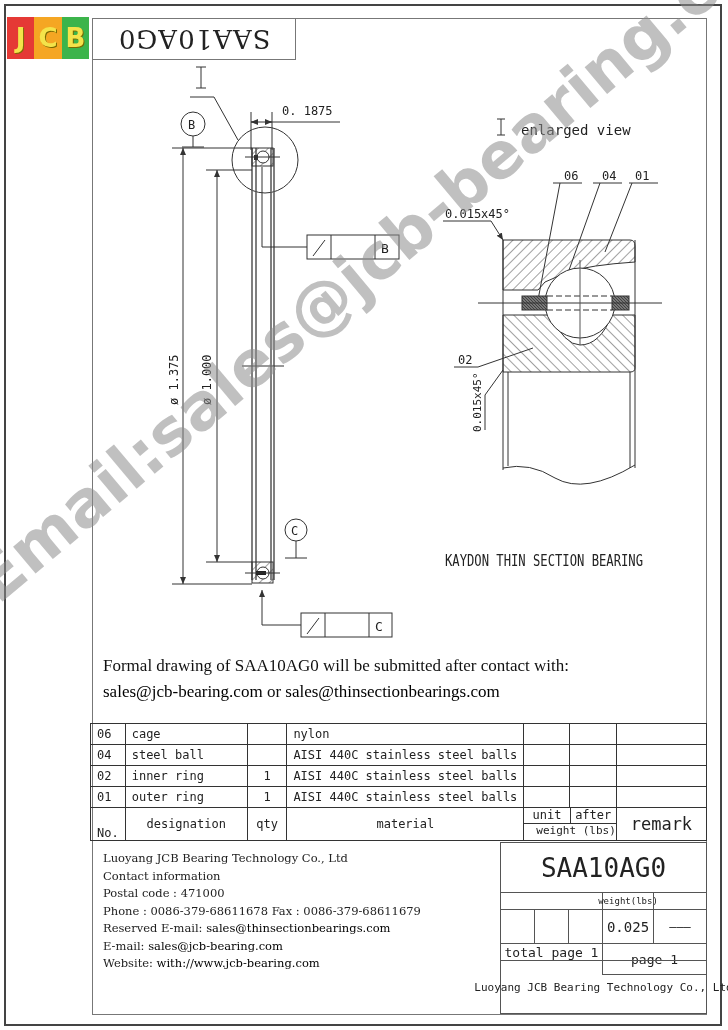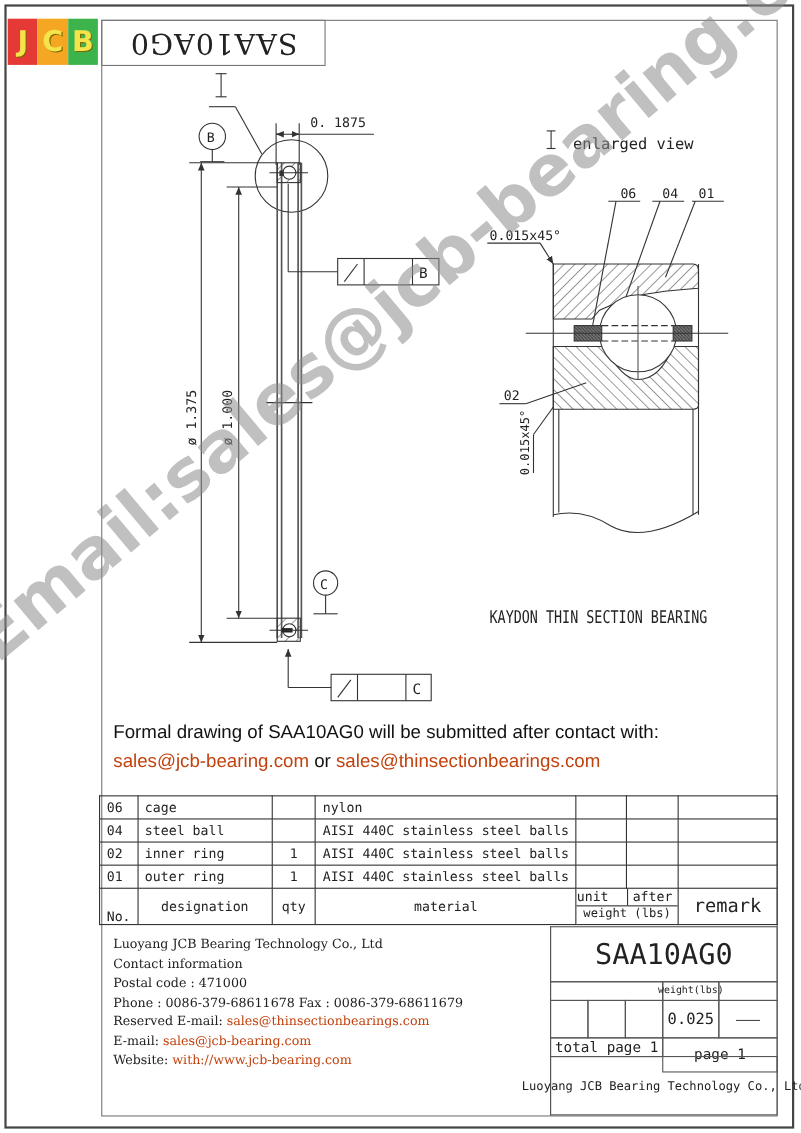--- a/index.html
+++ b/index.html
@@ -4,22 +4,22 @@
 <style>
   html,body{margin:0;padding:0;background:#fff;}
   body{width:728px;height:1030px;position:relative;overflow:hidden;font-family:"DejaVu Sans Mono","Liberation Mono",monospace;color:#222;}
   .abs{position:absolute;}
   .outer-frame{left:4px;top:4px;width:718px;height:1022px;border:2px solid #444;box-sizing:border-box;}
   .inner-frame{left:92px;top:18px;width:615px;height:997px;border:1px solid #777;box-sizing:border-box;}
   .logo{left:7px;top:17px;width:82px;height:42px;display:flex;}
   .logo span{flex:1;display:flex;align-items:center;justify-content:center;font-family:"DejaVu Sans",sans-serif;font-weight:bold;font-size:26px;color:#f4e34a;text-shadow:1px 1px 0 #7a6a00;}
   .title-box{left:92px;top:18px;width:204px;height:42px;border:1px solid #777;box-sizing:border-box;display:flex;align-items:center;justify-content:center;}
   .title-flipped{font-family:"DejaVu Serif",serif;font-size:26px;transform:rotate(180deg);letter-spacing:1px;color:#222;}
-  .note{font-family:Liberation Sans, sans-serif;font-size:17px;color:#111;white-space:nowrap;}
-  .link{color:#c2410c;}
+  .note{font-family:Liberation Serif, serif;font-size:17px;color:#111;white-space:nowrap;}
+  .link{color:#000000;}
   table.bom{border-collapse:collapse;position:absolute;}
   table.bom td{border:1px solid #333;font-family:"DejaVu Sans Mono",monospace;font-size:12px;color:#222;padding:0 6px;height:20px;white-space:nowrap;}
   .contact{font-family:"DejaVu Serif","Liberation Serif",serif;font-size:11.5px;color:#222;line-height:17.5px;white-space:nowrap;}
   .tb-cell{position:absolute;border:1px solid #555;box-sizing:border-box;display:flex;align-items:center;justify-content:center;font-family:"DejaVu Sans Mono",monospace;color:#222;white-space:nowrap;}
   .watermark{left:-40px;top:560px;font-family:"DejaVu Sans",sans-serif;font-weight:bold;font-size:64px;color:rgba(140,140,140,0.55);transform:rotate(-40deg);transform-origin:left top;white-space:nowrap;pointer-events:none;}
 </style>
 </head>
 <body>
 
 <div class="abs outer-frame"></div>
@@ -238,24 +238,24 @@
         <td></td>
         <td></td>
   </tr>
   <tr>
     <td style="height:32px;vertical-align:bottom">No.</td>
     <td style="text-align:center">designation</td>
     <td style="text-align:center">qty</td>
     <td style="text-align:center">material</td>
     <td colspan="2" style="padding:0;">
       <div style="display:flex;border-bottom:1px solid #333;height:15px;">
-        <span style="flex:1;border-right:1px solid #333;">unit</span>
+        <span style="flex:1;text-align:center;border-right:1px solid #333;">unit</span>
         <span style="flex:1;text-align:center;">after</span>
       </div>
-      <div style="text-align:center;height:16px;font-size:11px;">weight (lbs)</div>
+      <div style="text-align:right;height:16px;font-size:11px;">weight (lbs)</div>
     </td>
     <td style="text-align:center;font-size:17px">remark</td>
   </tr>
 </tbody>
   </table>
 
 <div class="abs contact" style="left:103px;top:850px;">
   <div>Luoyang JCB Bearing Technology Co., Ltd</div>
   <div>Contact information</div>
   <div>Postal code : 471000</div>

